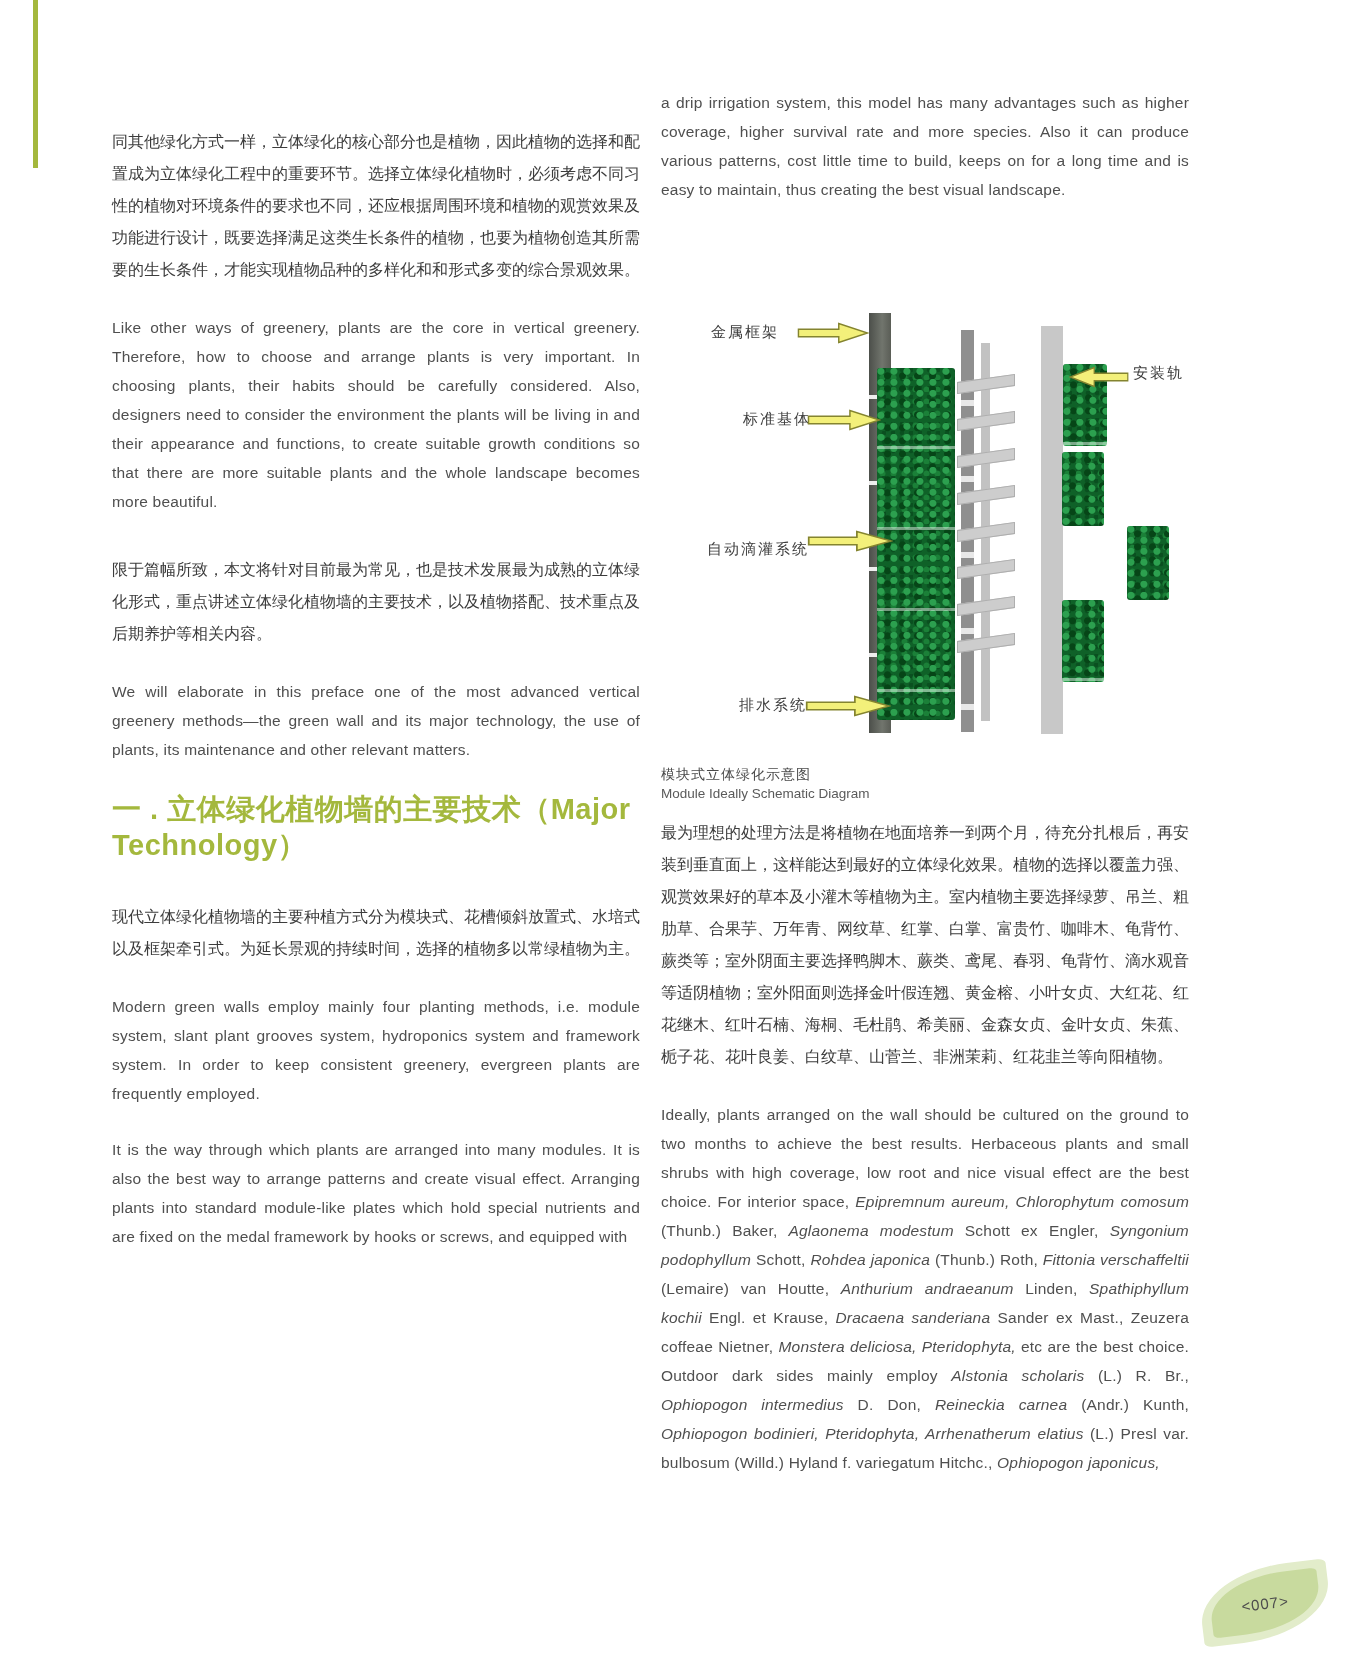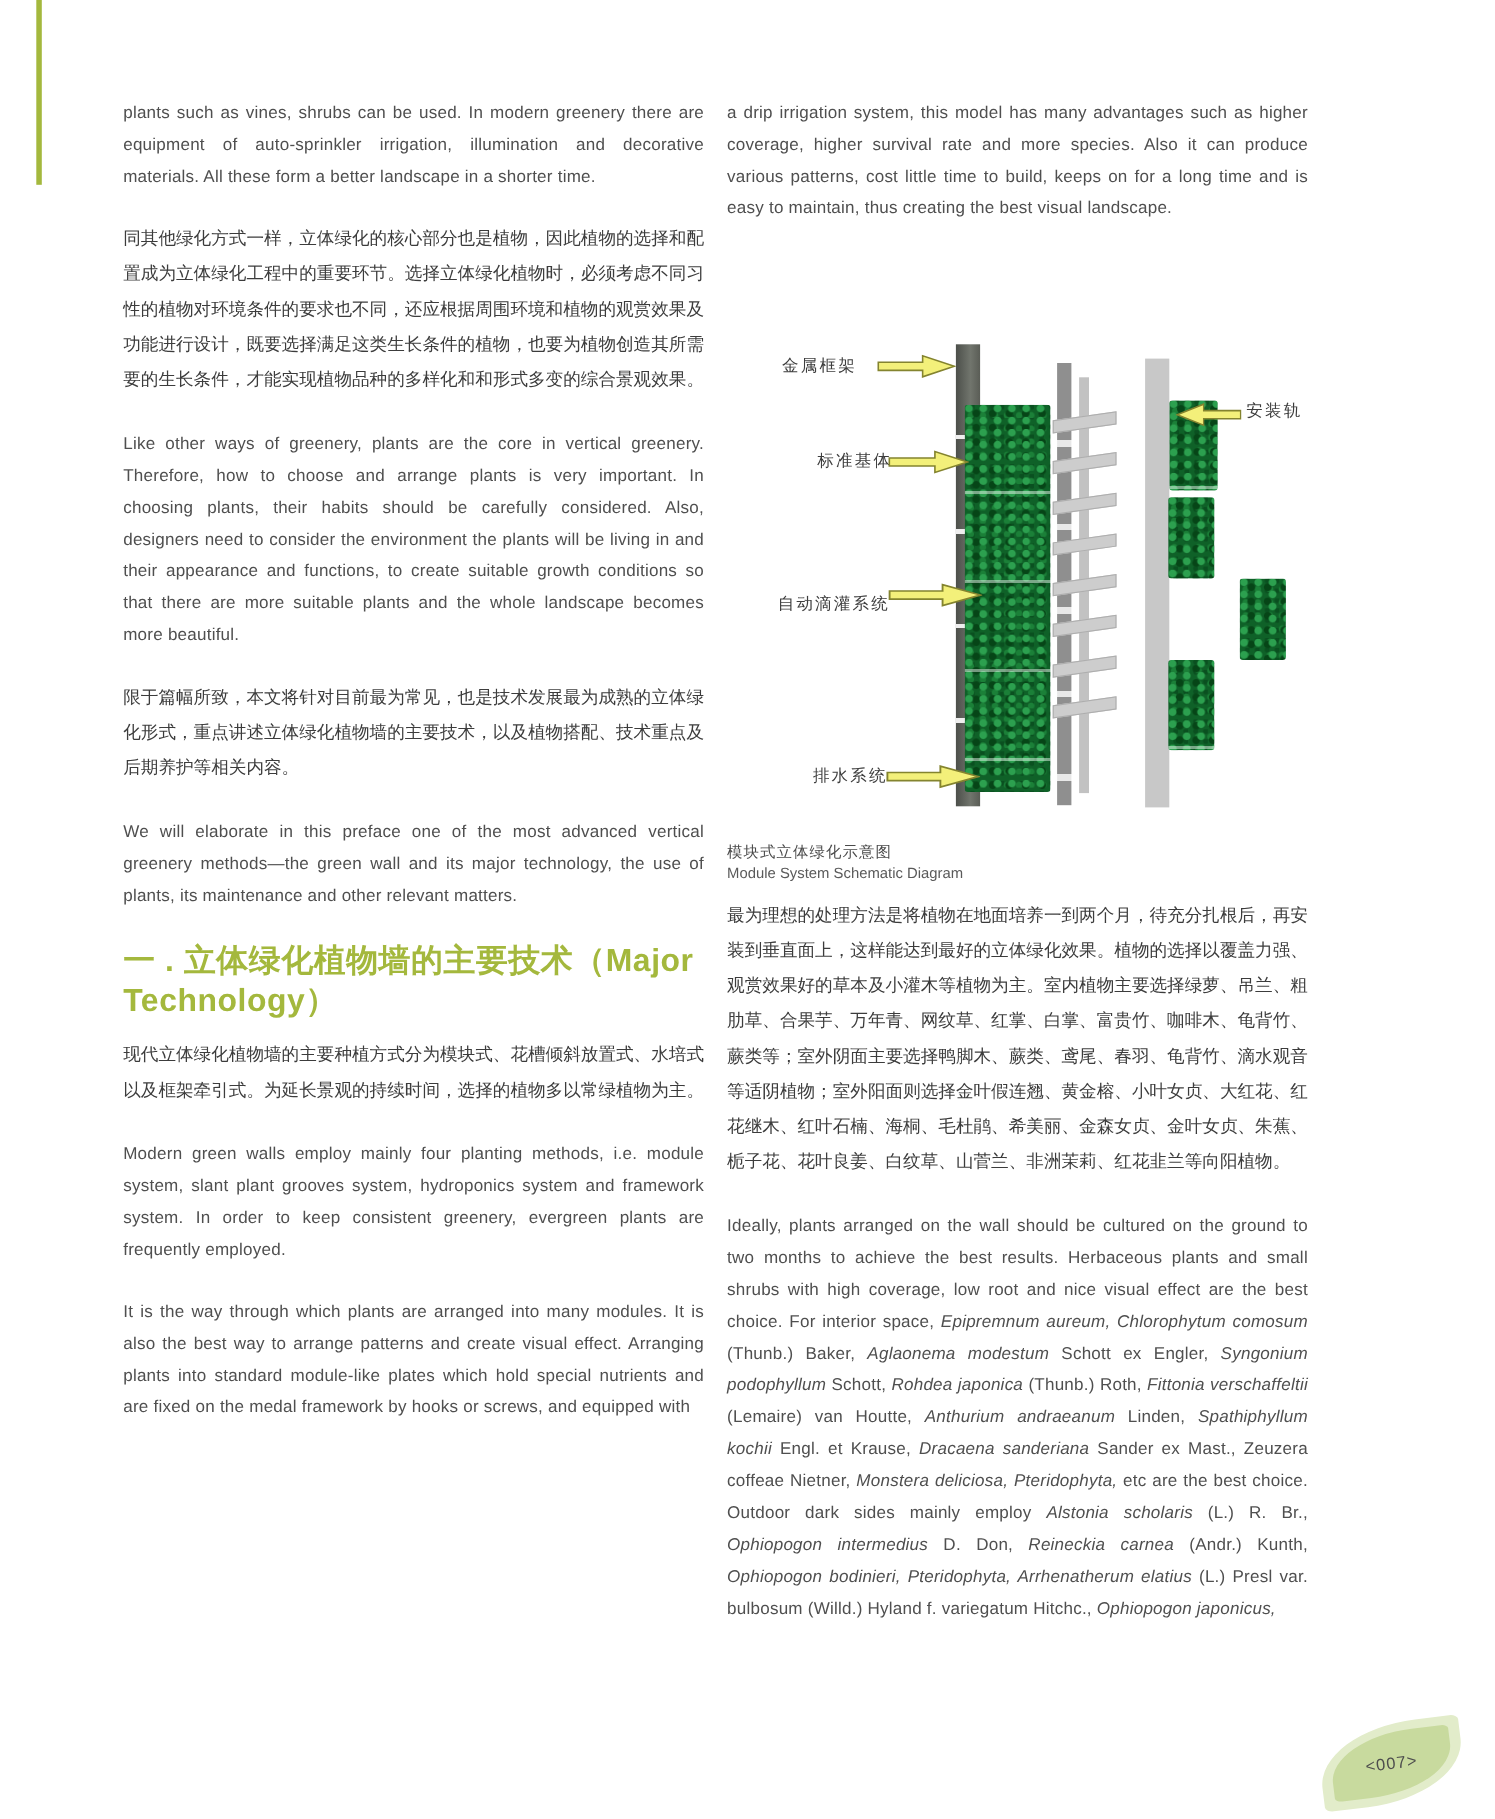--- a/index.html
+++ b/index.html
@@ -8,21 +8,21 @@
     font-family:"Liberation Sans","DejaVu Sans",sans-serif;
     overflow:hidden;
   }
   .page{position:absolute;inset:0;}
   .edge-accent{position:absolute;left:33px;top:0;width:5px;height:168px;background:#a4b83d;}
   .col{position:absolute;top:88px;width:528px;}
   .col-left{left:112px;}
   .col-right{left:661px;}
   p{margin:0 0 27px 0;text-align:justify;}
   .en{font-size:15.5px;line-height:29px;color:#4f4f4f;letter-spacing:.2px;}
-  .zh{font-size:16px;line-height:32px;color:#3c3c3c;}
+  .zh{font-size:16px;line-height:32px;color:#3c3c3c;margin-top:38px;}
   .h-major{
     margin:18px 0 16px 0;font-size:29px;line-height:36px;font-weight:bold;
     color:#a4b83d;letter-spacing:.5px;
   }
   .h-module{
     margin:22px 0 22px 0;font-size:25px;line-height:34px;font-weight:bold;
     color:#5e2b2b;letter-spacing:.5px;
   }
   
   .diagram{position:relative;width:528px;height:480px;margin-top:64px;}
@@ -70,21 +70,20 @@
   .leaf-inner span{font-size:15px;color:#4d4d4d;letter-spacing:1px;}
 </style>
 </head>
 <body>
 
 <div class="page">
 
   <div class="edge-accent"></div>
 
   <div class="col col-left">
-    <p class="en">plants such as vines, shrubs can be used. In modern greenery there are equipment of auto-sprinkler irrigation, illumination and decorative materials. All these form a better landscape in a shorter time.</p>
     <p class="zh">同其他绿化方式一样，立体绿化的核心部分也是植物，因此植物的选择和配置成为立体绿化工程中的重要环节。选择立体绿化植物时，必须考虑不同习性的植物对环境条件的要求也不同，还应根据周围环境和植物的观赏效果及功能进行设计，既要选择满足这类生长条件的植物，也要为植物创造其所需要的生长条件，才能实现植物品种的多样化和和形式多变的综合景观效果。</p>
     <p class="en">Like other ways of greenery, plants are the core in vertical greenery. Therefore, how to choose and arrange plants is very important. In choosing plants, their habits should be carefully considered. Also, designers need to consider the environment the plants will be living in and their appearance and functions, to create suitable growth conditions so that there are more suitable plants and the whole landscape becomes more beautiful.</p>
     <p class="zh">限于篇幅所致，本文将针对目前最为常见，也是技术发展最为成熟的立体绿化形式，重点讲述立体绿化植物墙的主要技术，以及植物搭配、技术重点及后期养护等相关内容。</p>
     <p class="en">We will elaborate in this preface one of the most advanced vertical greenery methods—the green wall and its major technology, the use of plants, its maintenance and other relevant matters.</p>
     <h2 class="h-major">一 . 立体绿化植物墙的主要技术（Major Technology）</h2>
     <p class="zh">现代立体绿化植物墙的主要种植方式分为模块式、花槽倾斜放置式、水培式以及框架牵引式。为延长景观的持续时间，选择的植物多以常绿植物为主。</p>
     <p class="en">Modern green walls employ mainly four planting methods, i.e. module system, slant plant grooves system, hydroponics system and  framework system. In order to keep consistent greenery, evergreen plants are frequently employed.</p>
     <p class="en">It is the way through which plants are arranged into many modules. It is also the best way to arrange patterns and create visual effect. Arranging plants into standard module-like plates which hold special nutrients and are fixed on the medal framework by hooks or screws, and equipped with</p>
   </div>
 
@@ -139,21 +138,21 @@
       </div>
       <div class="darrow" style="left:408px;top:98px;width:60px;transform:scaleX(-1)">
         <svg viewBox="0 0 100 30" preserveAspectRatio="none">
             <polygon points="2,10 58,10 58,2 98,15 58,28 58,20 2,20" fill="#f3f07a" stroke="#84842f" stroke-width="2"></polygon>
           </svg>
       </div>
     </div>
 
     <div class="caption">
       <div class="caption-zh">模块式立体绿化示意图</div>
-      <div class="caption-en">Module System Schematic Diagram</div>
+      <div class="caption-en">Module Ideally Schematic Diagram</div>
     </div>
 
     <p class="zh after-diagram">最为理想的处理方法是将植物在地面培养一到两个月，待充分扎根后，再安装到垂直面上，这样能达到最好的立体绿化效果。植物的选择以覆盖力强、观赏效果好的草本及小灌木等植物为主。室内植物主要选择绿萝、吊兰、粗肋草、合果芋、万年青、网纹草、红掌、白掌、富贵竹、咖啡木、龟背竹、蕨类等；室外阴面主要选择鸭脚木、蕨类、鸢尾、春羽、龟背竹、滴水观音等适阴植物；室外阳面则选择金叶假连翘、黄金榕、小叶女贞、大红花、红花继木、红叶石楠、海桐、毛杜鹃、希美丽、金森女贞、金叶女贞、朱蕉、栀子花、花叶良姜、白纹草、山菅兰、非洲茉莉、红花韭兰等向阳植物。</p>
     <p class="en"><span>Ideally, plants arranged on the wall should be cultured on the ground to two months to achieve the best results. Herbaceous plants and small shrubs with high coverage, low root and nice visual effect are the best choice. For interior space, </span><i>Epipremnum aureum, Chlorophytum comosum</i><span> (Thunb.) Baker, </span><i>Aglaonema modestum</i><span> Schott ex Engler, </span><i>Syngonium podophyllum</i><span> Schott, </span><i>Rohdea japonica</i><span> (Thunb.) Roth, </span><i>Fittonia verschaffeltii</i><span> (Lemaire) van Houtte, </span><i>Anthurium andraeanum</i><span> Linden, </span><i>Spathiphyllum kochii</i><span> Engl. et Krause, </span><i>Dracaena sanderiana</i><span> Sander ex Mast., Zeuzera coffeae Nietner, </span><i>Monstera deliciosa, Pteridophyta,</i><span> etc are the best choice. Outdoor dark sides mainly employ </span><i>Alstonia scholaris</i><span> (L.) R. Br., </span><i>Ophiopogon intermedius</i><span> D. Don, </span><i>Reineckia carnea</i><span> (Andr.) Kunth, </span><i>Ophiopogon bodinieri, Pteridophyta, Arrhenatherum elatius</i><span> (L.) Presl var. bulbosum (Willd.) Hyland f. variegatum Hitchc., </span><i>Ophiopogon japonicus,</i></p>
   </div>
 
   <div class="leaf-badge">
     <div class="leaf-outer"></div>
     <div class="leaf-inner">
       <span>&lt;007&gt;</span>

